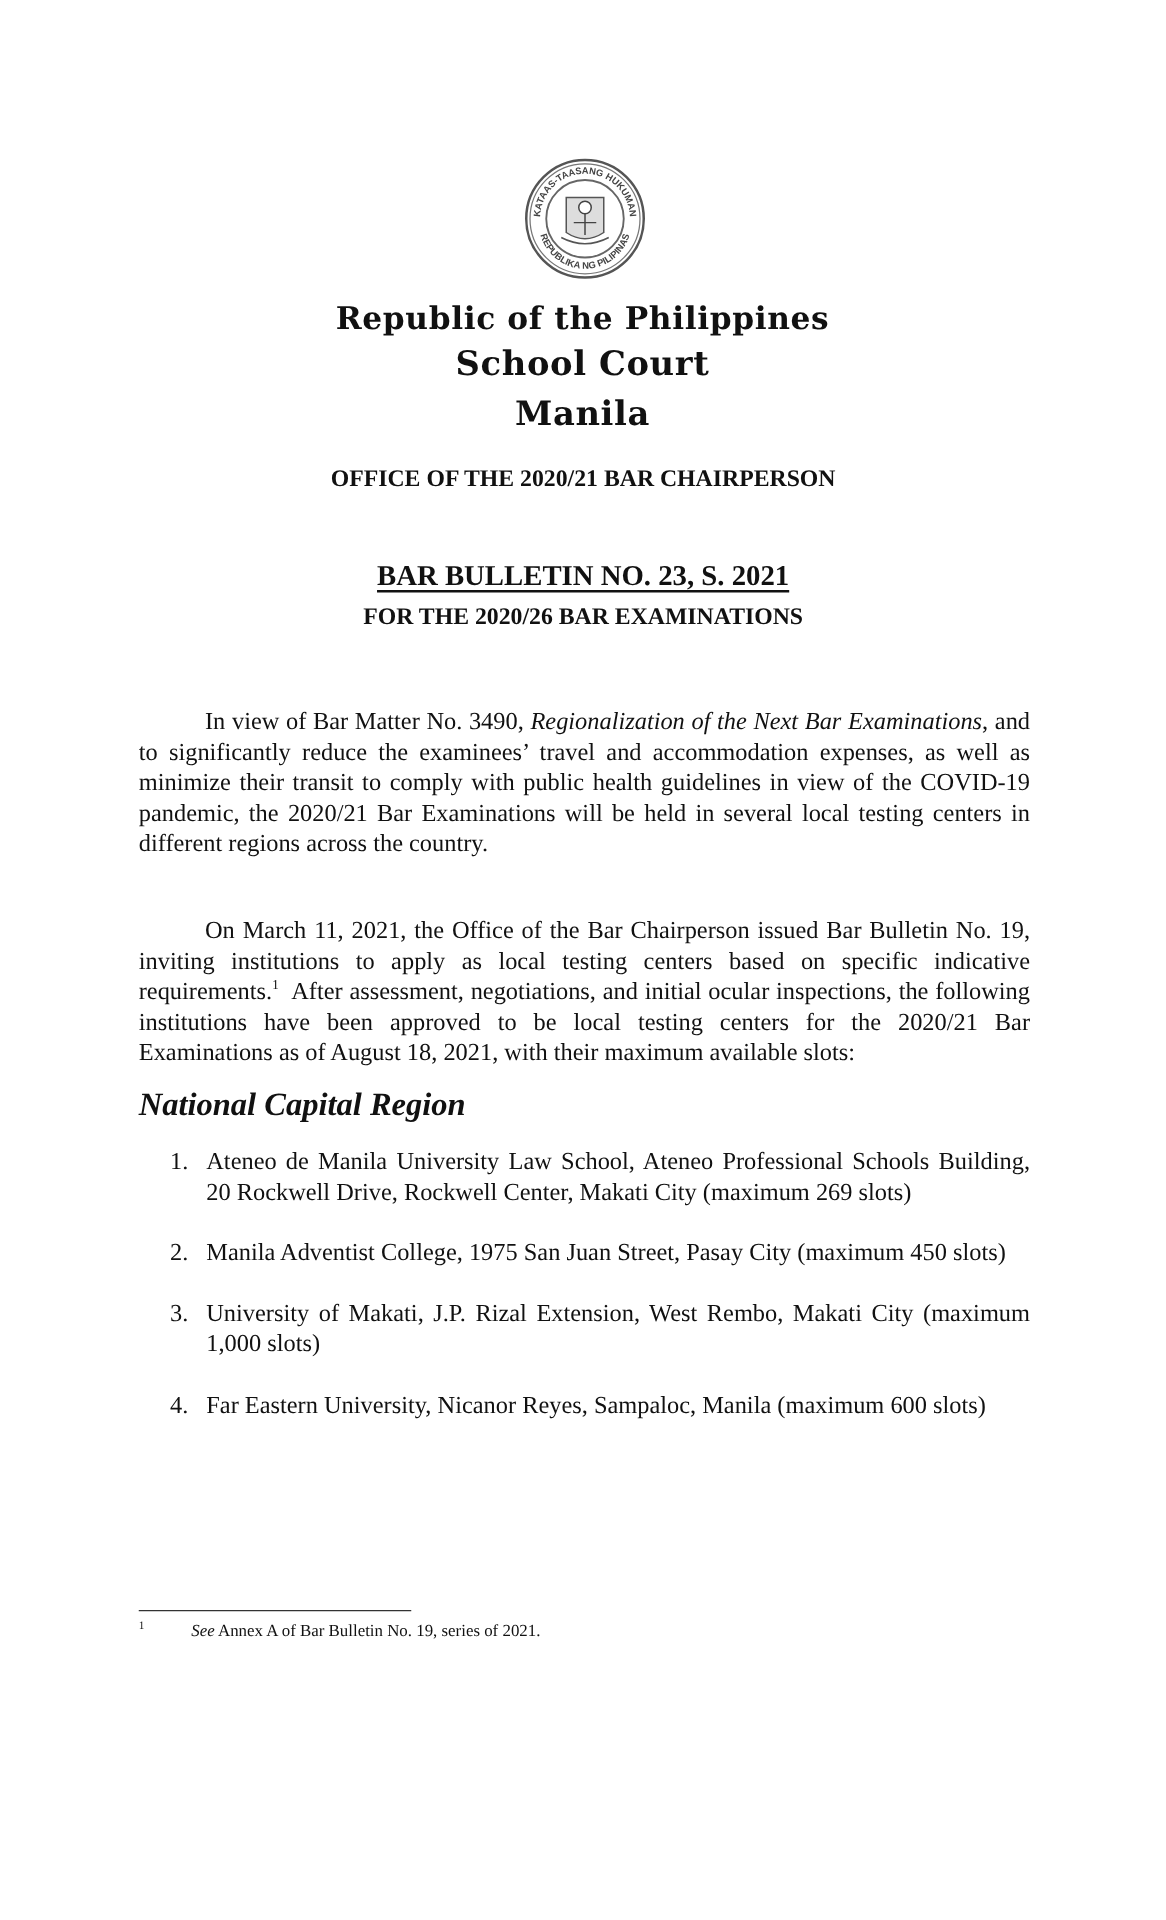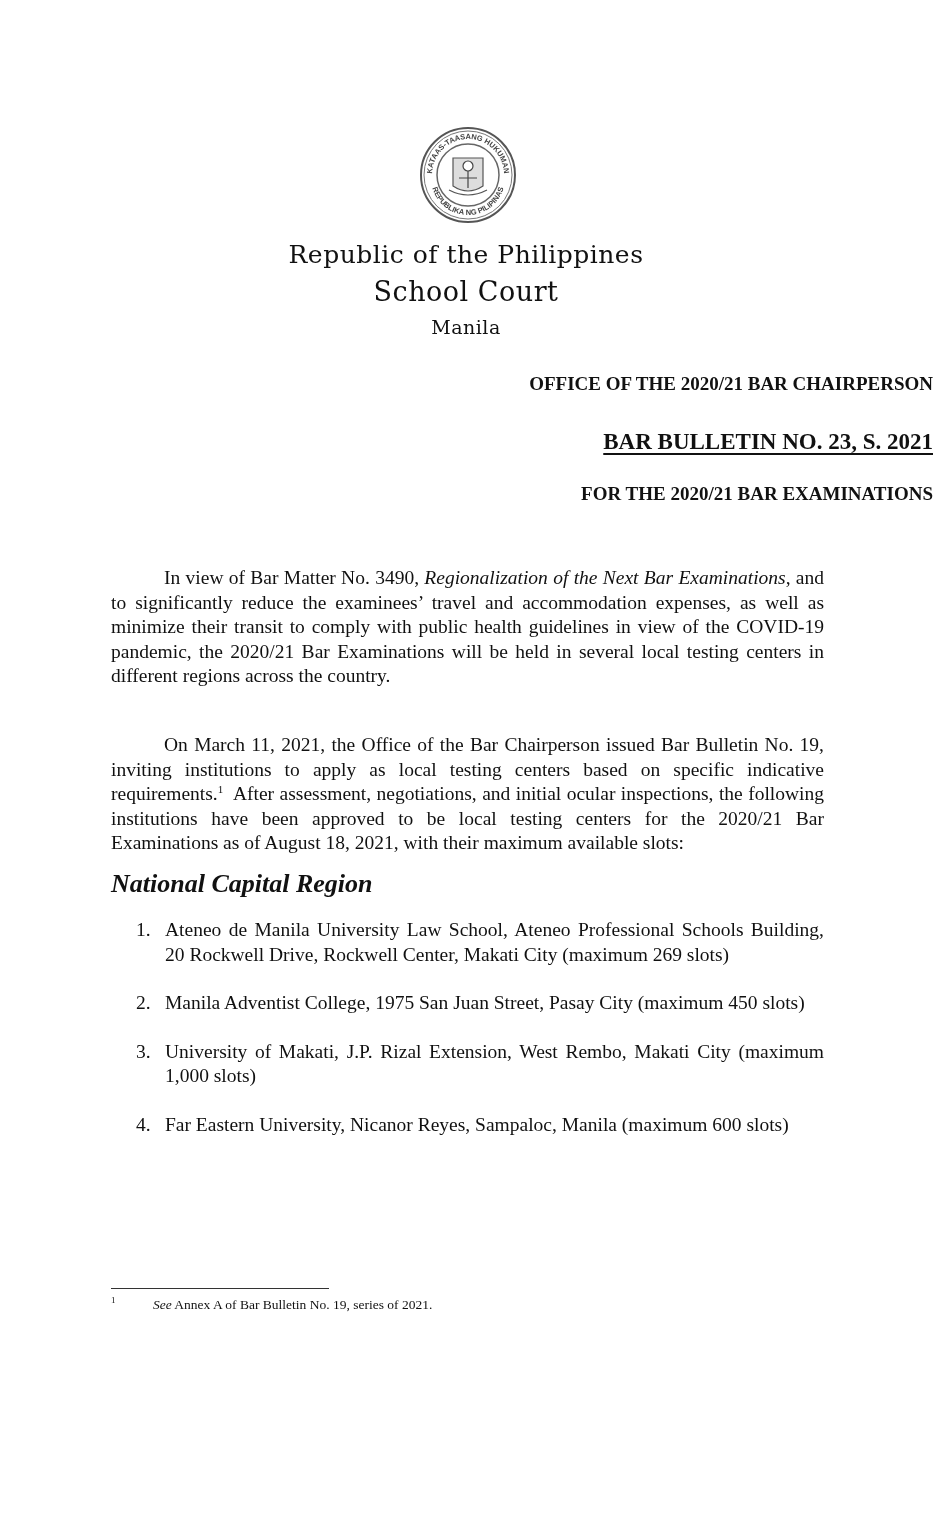--- a/index.html
+++ b/index.html
@@ -5,32 +5,32 @@
   html, body { margin: 0; padding: 0; background: #ffffff; }
   body {
     width: 933px; height: 1536px; position: relative; overflow: hidden;
     font-family: "Liberation Serif", serif; color: #111;
   }
   .seal {
     position: absolute; left: 419px; top: 126px; width: 98px; height: 98px;
   }
   .gothic {
     position: absolute; left: 0; width: 932px; text-align: center;
-    font-family: "DejaVu Serif", serif; font-weight: normal; color: #111;
+    font-family: "DejaVu Serif", serif; font-weight: bold; color: #111;
     letter-spacing: 0.5px;
   }
   .g1 { top: 240px; font-size: 25px; }
   .g2 { top: 276px; font-size: 27px; }
-  .g3 { top: 316px; font-size: 19px; }
+  .g3 { top: 316px; font-size: 27px; }
   .center-bold {
-    position: absolute; left: 0; width: 933px; text-align: right;
+    position: absolute; left: 0; width: 933px; text-align: center;
     font-weight: bold; font-size: 19px;
   }
   .office { top: 373px; }
-  .bulletin { top: 429px; font-size: 23px; }
+  .bulletin { top: 448px; font-size: 23px; }
   .bulletin span { text-decoration: underline; text-underline-offset: 4px; }
   .subtitle { top: 482px; line-height: 24px; }
   .para {
     position: absolute; left: 111px; width: 713px; font-size: 19.5px;
     line-height: 24.5px; text-align: justify; text-indent: 53px;
   }
   .p1 { top: 566px; }
   .p2 { top: 733px; }
   .region {
     position: absolute; left: 111px; top: 869px; font-size: 26px; font-style: italic; font-weight: bold;
@@ -78,21 +78,21 @@
   </svg>
 </div>
 
 <div class="gothic g1">Republic of the Philippines</div>
 <div class="gothic g2">School Court</div>
 <div class="gothic g3">Manila</div>
 
 <div class="center-bold office">OFFICE OF THE 2020/21 BAR CHAIRPERSON</div>
 <div class="center-bold bulletin"><span>BAR BULLETIN NO. 23, S. 2021</span></div>
 <div class="center-bold subtitle">
-  <div>FOR THE 2020/21 BAR EXAMINATIONS</div>
+  <div>FOR THE 2020/26 BAR EXAMINATIONS</div>
 </div>
 
 <div class="para p1"><span>In view of Bar Matter No. 3490, </span><i>Regionalization of the Next Bar Examinations</i><span>, and to significantly reduce the examinees’ travel and accommodation expenses, as well as minimize their transit to comply with public health guidelines in view of the COVID-19 pandemic, the 2020/21 Bar Examinations will be held in several local testing centers in different regions across the country.</span></div>
 
 <div class="para p2"><span>On March 11, 2021, the Office of the Bar Chairperson issued Bar Bulletin No. 19, inviting institutions to apply as local testing centers based on specific indicative requirements.</span><sup>1</sup><span style="white-space: pre-wrap;">  After assessment, negotiations, and initial ocular inspections, the following institutions have been approved to be local testing centers for the 2020/21 Bar Examinations as of August 18, 2021, with their maximum available slots:</span></div>
 
 <div class="region">National Capital Region</div>
 
 <div class="list">
   <div class="li">

